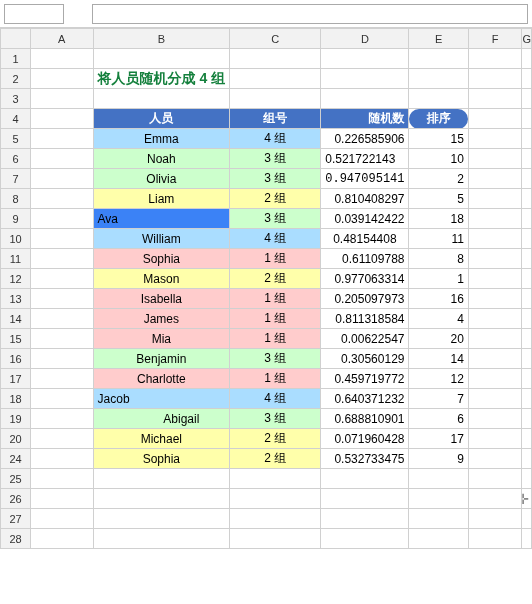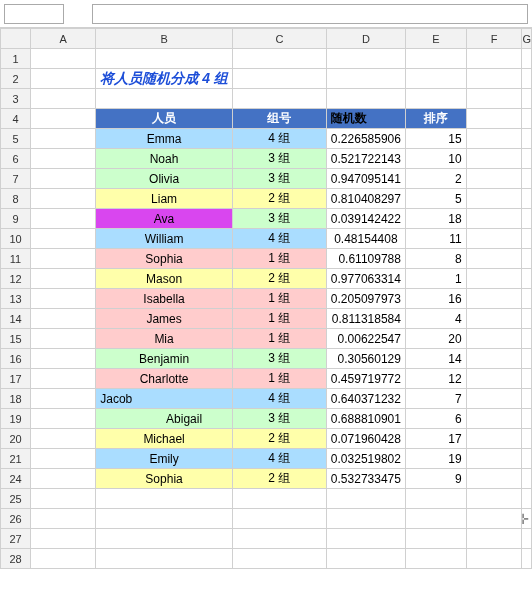--- a/index.html
+++ b/index.html
@@ -66,22 +66,21 @@
     .col-b { width: 80px; }
     .col-c { width: 58px; }
     .col-d { width: 110px; }
     .col-e { width: 68px; }
     .col-f { width: 68px; }
     .col-g { width: 68px; }
 
     .title-cell {
       font-size: 14px;
       font-weight: bold;
-      color: #1d4ed8;
-      font-style: italic;
+      color: #15803d;
     }
   </style>
 </head>
 <body>
 
 <div class="excel-wrapper">
 
   <div class="formula-bar">
     <div class="name-box"></div>
     <div class="formula-dividers">
@@ -146,22 +145,22 @@
             <td></td>
             <td></td>
             <td></td>
             <td></td>
           </tr>
           <tr>
             <th class="row-header">4</th>
             <td></td>
             <td class="header-row-cell" style="background:#4472c4;color:#fff;font-weight:bold;text-align:center;">人员</td>
             <td class="header-row-cell" style="background:#4472c4;color:#fff;font-weight:bold;text-align:center;">组号</td>
-            <td class="header-row-cell" style="background:#4472c4;color:#000000;font-weight:bold;text-align:left;">随机数</td>
-            <td class="header-row-cell" style="background:#4472c4;color:#fff;font-weight:bold;text-align:center;">排序</td>
+            <td class="header-row-cell" style="background:#4472c4;color:#ffffff;font-weight:bold;text-align:right;">随机数</td>
+            <td class="header-row-cell" style="background:#4472c4;color:#fff;font-weight:bold;text-align:center;border-radius:10px;">排序</td>
             <td></td>
             <td></td>
           </tr>
           <tr>
             <th class="row-header">5</th>
             <td></td>
             <td style="background:#aaddff;text-align:center;">Emma</td>
             <td style="background:#aaddff;text-align:center;">4 组</td>
             <td style="text-align:right;">0.226585906</td>
             <td style="text-align:right;">15</td>
@@ -176,39 +175,39 @@
             <td style="text-align:left;">0.521722143</td>
             <td style="text-align:right;">10</td>
             <td></td>
             <td></td>
           </tr>
           <tr>
             <th class="row-header">7</th>
             <td></td>
             <td style="background:#ccffcc;text-align:center;">Olivia</td>
             <td style="background:#ccffcc;text-align:center;">3 组</td>
-            <td style="text-align:center;">0.947095141</td>
+            <td style="text-align:center;font-family:Liberation Mono, monospace;">0.947095141</td>
             <td style="text-align:right;">2</td>
             <td></td>
             <td></td>
           </tr>
           <tr>
             <th class="row-header">8</th>
             <td></td>
             <td style="background:#ffffaa;text-align:center;">Liam</td>
             <td style="background:#ffffaa;text-align:center;">2 组</td>
             <td style="text-align:right;">0.810408297</td>
             <td style="text-align:right;">5</td>
             <td></td>
             <td></td>
           </tr>
           <tr>
             <th class="row-header">9</th>
             <td></td>
-            <td style="background:#d946ef;text-align:center;">Ava</td>
+            <td style="background:#3b82f6;">Ava</td>
             <td style="background:#ccffcc;text-align:center;">3 组</td>
             <td style="text-align:right;">0.039142422</td>
             <td style="text-align:right;">18</td>
             <td></td>
             <td></td>
           </tr>
           <tr>
             <th class="row-header">10</th>
             <td></td>
             <td style="background:#aaddff;text-align:center;">William</td>
@@ -312,30 +311,20 @@
             <th class="row-header">20</th>
             <td></td>
             <td style="background:#ffffaa;text-align:center;">Michael</td>
             <td style="background:#ffffaa;text-align:center;">2 组</td>
             <td style="text-align:right;">0.071960428</td>
             <td style="text-align:right;">17</td>
             <td></td>
             <td></td>
           </tr>
           <tr>
-            <th class="row-header">21</th>
-            <td></td>
-            <td style="background:#aaddff;text-align:center;">Emily</td>
-            <td style="background:#aaddff;text-align:center;">4 组</td>
-            <td style="text-align:right;">0.032519802</td>
-            <td style="text-align:right;">19</td>
-            <td></td>
-            <td></td>
-          </tr>
-          <tr>
             <th class="row-header">24</th>
             <td></td>
             <td style="background:#ffffaa;text-align:center;">Sophia</td>
             <td style="background:#ffffaa;text-align:center;">2 组</td>
             <td style="text-align:right;">0.532733475</td>
             <td style="text-align:right;">9</td>
             <td></td>
             <td></td>
           </tr>
           <tr>

